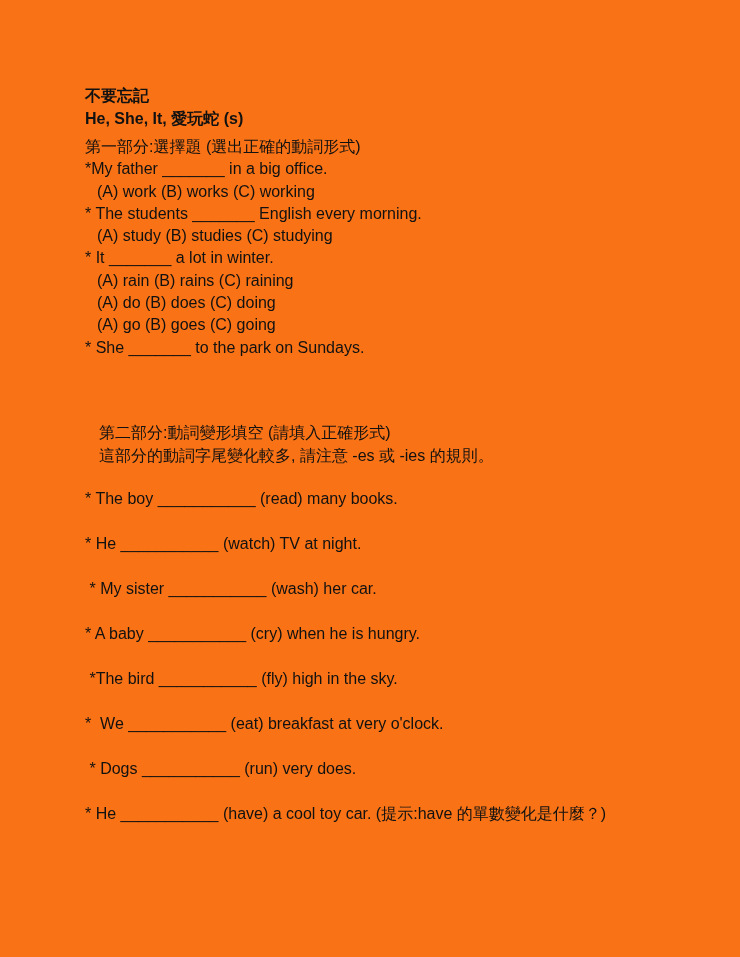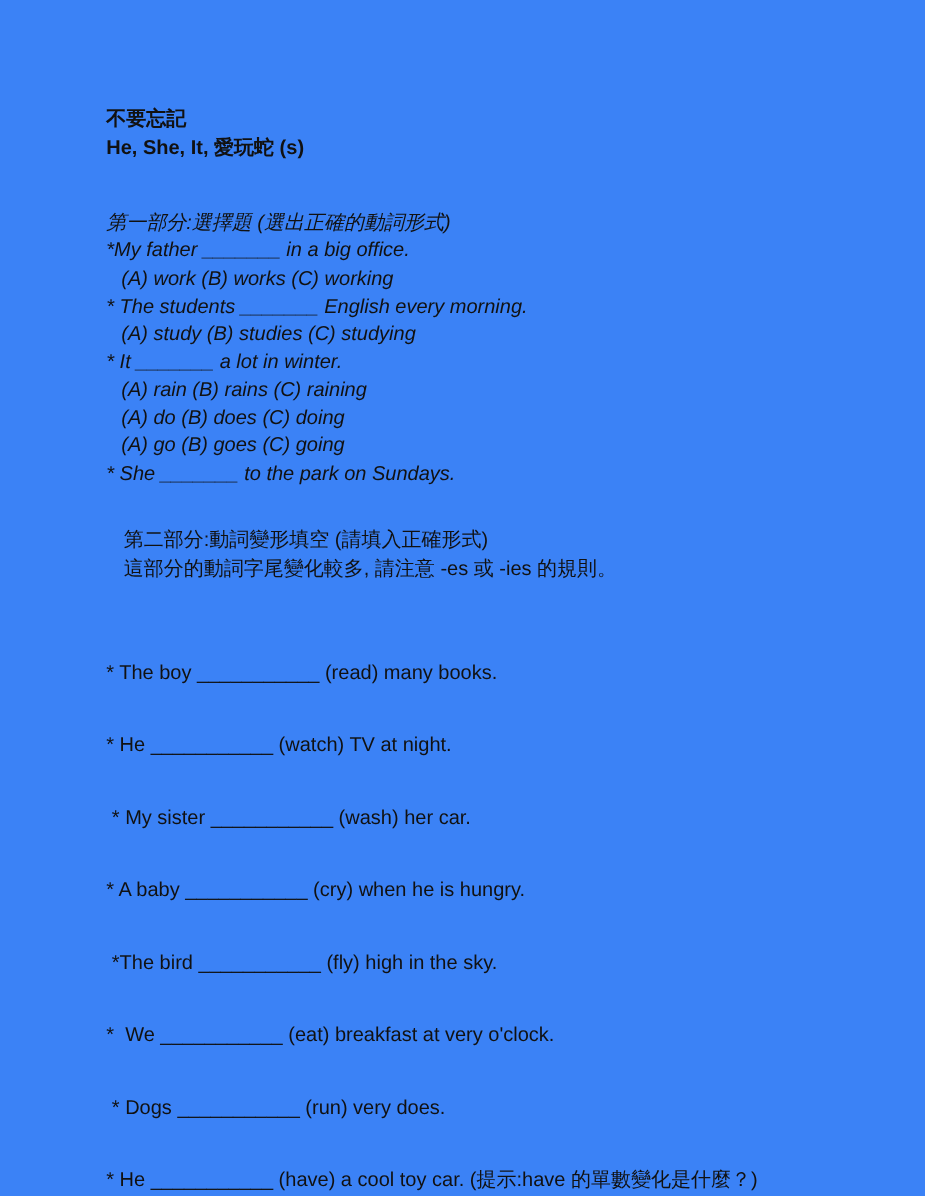--- a/index.html
+++ b/index.html
@@ -4,62 +4,60 @@
 <style>
   html, body {
     margin: 0;
     padding: 0;
     background: #ffffff;
   }
   .page {
     position: relative;
     width: 740px;
     height: 957px;
-    background: #3b82f6;
+    background: #f97316;
     overflow: hidden;
     font-family: "Liberation Sans", "DejaVu Sans", sans-serif;
     font-size: 16px;
     color: #111111;
   }
   .line {
     white-space: pre-wrap;
   }
   .header-block {
     position: absolute;
     top: 85px;
     left: 85px;
     line-height: 22.5px;
     font-weight: bold;
   }
   .part1-block {
     position: absolute;
-    top: 168px;
+    top: 136px;
     left: 85px;
     line-height: 22.3px;
-    font-style: italic;
   }
   .part1-block .opts {
     padding-left: 12px;
   }
   .part2-header-block {
     position: absolute;
     top: 422px;
     left: 99px;
     line-height: 22.5px;
   }
   .part2-items-block {
     position: absolute;
     top: 490px;
     left: 85px;
   }
   .part2-items-block .item {
     line-height: 18px;
     margin-bottom: 27px;
     white-space: pre-wrap;
-    margin-top: 40px;
   }
 </style>
 </head>
 <body>
 
 <div class="page">
 
   <div class="header-block">
     <div class="line">不要忘記</div>
     <div class="line">He, She, It, 愛玩蛇 (s)</div>

